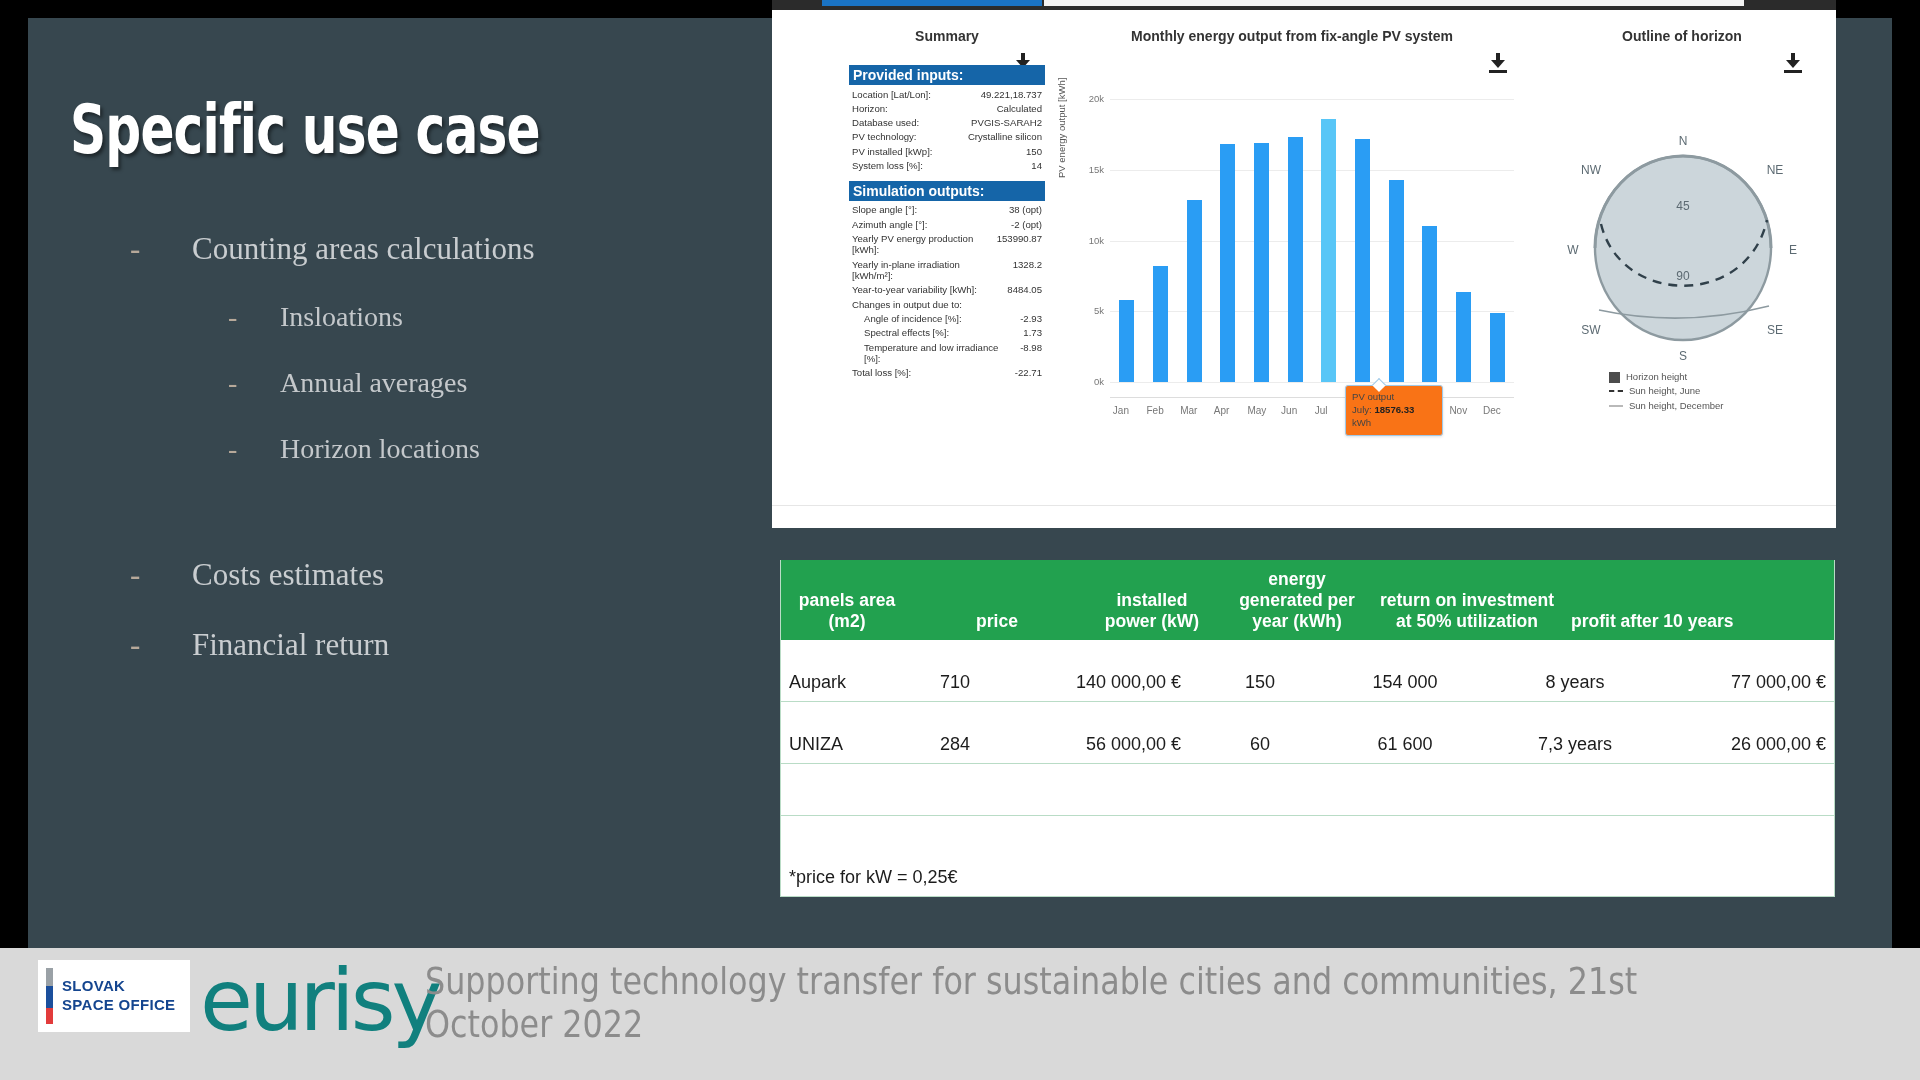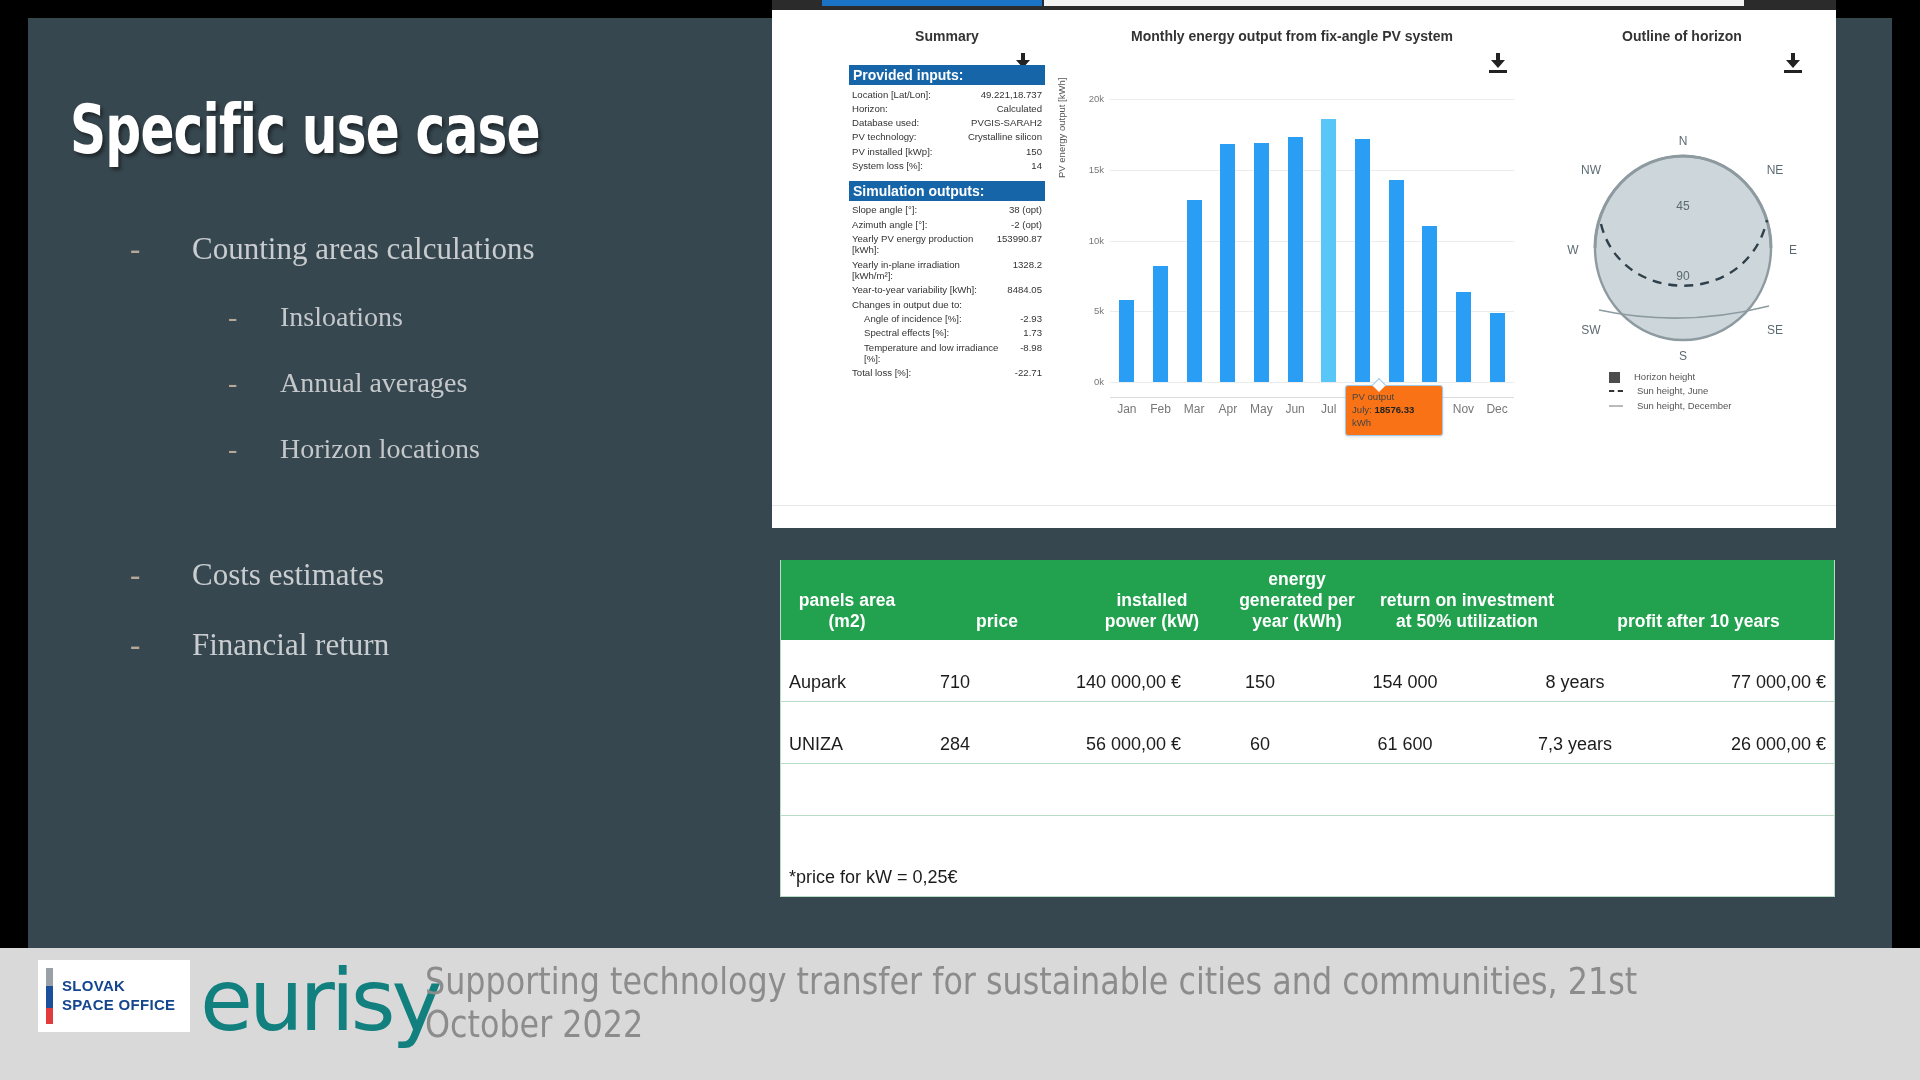--- a/index.html
+++ b/index.html
@@ -59,33 +59,33 @@
           transform:rotate(-90deg); transform-origin:left top; white-space:nowrap; }
   .plot { position:absolute; left:48px; top:18px; right:8px; bottom:38px; }
   .grid-line { position:absolute; left:0; right:0; height:1px; background:#ececec; }
   .ytick { position:absolute; left:-40px; width:34px; text-align:right; font-size:9.5px; color:#777; }
   .bars { position:absolute; left:0; right:0; bottom:0; top:0; display:flex;
           align-items:flex-end; justify-content:space-around; }
   .bar { width:15px; background:#2a9df4; }
   .bar.hl { background:#58c6f7; }
   .xaxis { position:absolute; left:48px; right:8px; bottom:22px; height:1px; background:#ddd; }
   .xlabels { position:absolute; left:48px; right:8px; bottom:4px; display:flex; justify-content:space-around; }
-  .xlabels span { font-size:12px; color:#777; width:28px; text-align:center; }
+  .xlabels span { font-size:10px; color:#777; width:28px; text-align:left; }
   .tooltip { position:absolute; left:283px; bottom:-16px; width:98px; background:#f97316;
              border:1px solid #9fc9e8; border-radius:3px; padding:5px 6px; font-size:9.6px;
              color:#444; line-height:1.35; box-shadow:0 1px 3px rgba(0,0,0,.12); z-index:5;}
   .tooltip b { color:#222; }
   .tt-notch { position:absolute; left:28px; top:-6px; width:10px; height:10px; background:#fff;
               border-left:1px solid #9fc9e8; border-top:1px solid #9fc9e8; transform:rotate(45deg); }
 
   
   .horizon { position:absolute; left:775px; top:50px; width:270px; height:390px; }
   .hz-svg { position:absolute; left:18px; top:68px; }
   .hz-legend { position:absolute; left:62px; top:310px; font-size:9.5px; color:#555; line-height:1.5; }
-  .hz-legend .row { display:flex; align-items:center; gap:14px; }
+  .hz-legend .row { display:flex; align-items:center; gap:6px; }
   .sw-box { width:11px; height:11px; background:#4c4c4c; display:inline-block; }
   .sw-dash { width:14px; border-top:2px dashed #333; display:inline-block; }
   .sw-line { width:14px; border-top:2px solid #b9b9b9; display:inline-block; }
 
   .pv-divider { position:absolute; left:772px; top:505px; width:1064px; height:1px; background:#e6e6e6; }
 
   
   .gtable { position:absolute; left:780px; top:560px; width:1055px; background:#fff;
             border:1px solid #b9dcc6; border-top:none; }
   .ghead { display:flex; background:#22a14f; color:#fff; font-weight:700; font-size:17.5px;
@@ -99,21 +99,21 @@
   .c-area  { flex:0 0 108px; text-align:left; }
   .c-panels{ flex:0 0 132px; text-align:center; }
   .c-price { flex:0 0 168px; text-align:right; }
   .c-power { flex:0 0 142px; text-align:center; }
   .c-energy{ flex:0 0 148px; text-align:center; }
   .c-roi   { flex:0 0 192px; text-align:center; }
   .c-profit{ flex:1 1 auto; text-align:right; }
   .ghead .c-area{ justify-content:flex-start;} .ghead .c-panels{justify-content:center;}
   .ghead .c-price{justify-content:center;} .ghead .c-power{justify-content:center;}
   .ghead .c-energy{justify-content:center;} .ghead .c-roi{justify-content:center;}
-  .ghead .c-profit{justify-content:center;margin-top:20px;}
+  .ghead .c-profit{justify-content:flex-start;margin-top:20px;}
   .hcell { display:block !important; text-align:inherit; }
   .note { font-size:18px; color:#1c1c1c; }
 
   
   .footer { position:absolute; left:0; top:948px; width:1920px; height:132px; background:#d9d9d9; }
   .logo-sso { position:absolute; left:38px; top:12px; width:152px; height:72px; background:#fff;
               display:flex; align-items:center; }
   .flagbar { position:absolute; left:8px; top:8px; width:7px; height:56px;
              background:linear-gradient(#9aa1a6 0 33%, #1b4f9c 33% 72%, #e23b3b 72% 100%); }
   .sso-text { margin-left:24px; font-size:15px; font-weight:700; color:#14458f; line-height:1.25;

